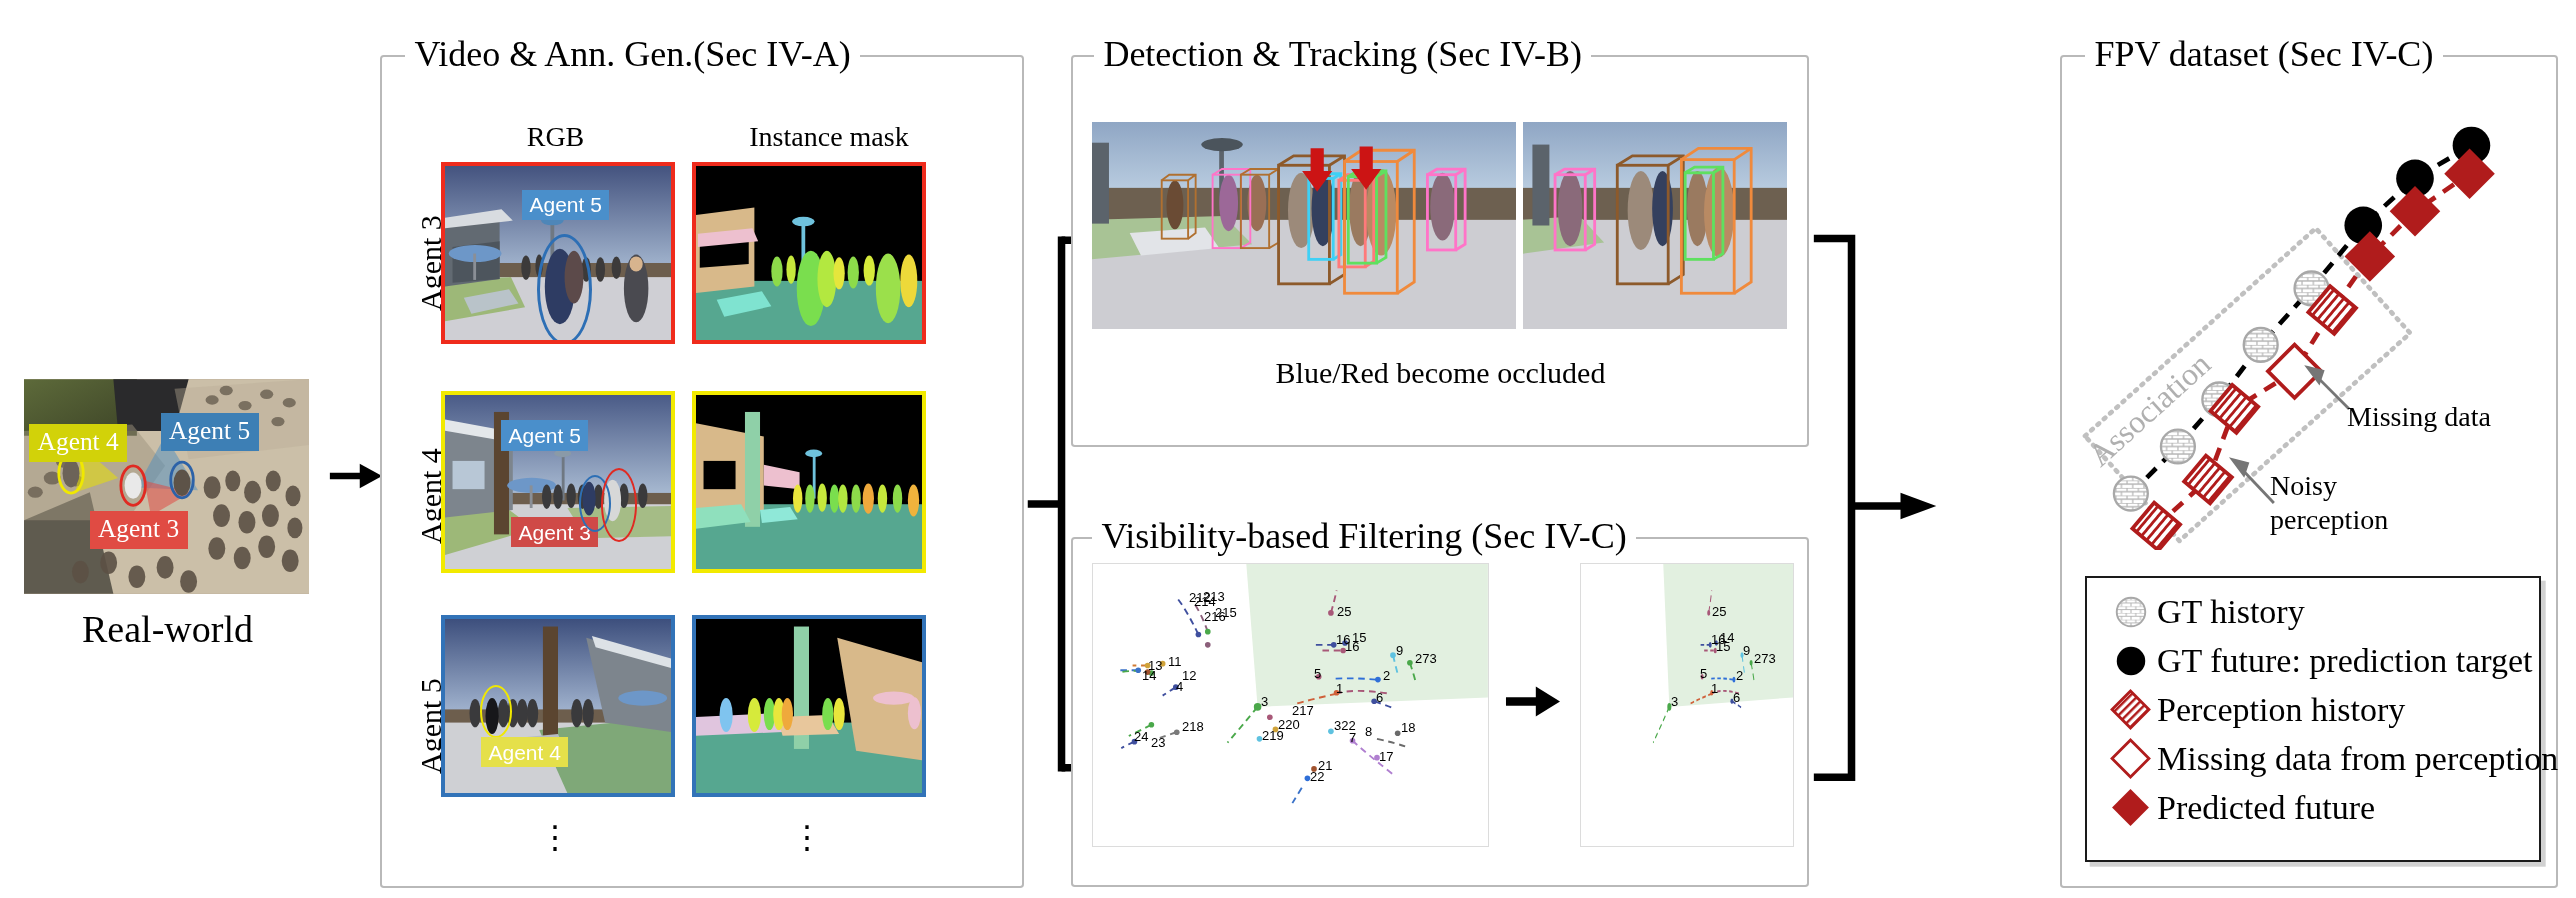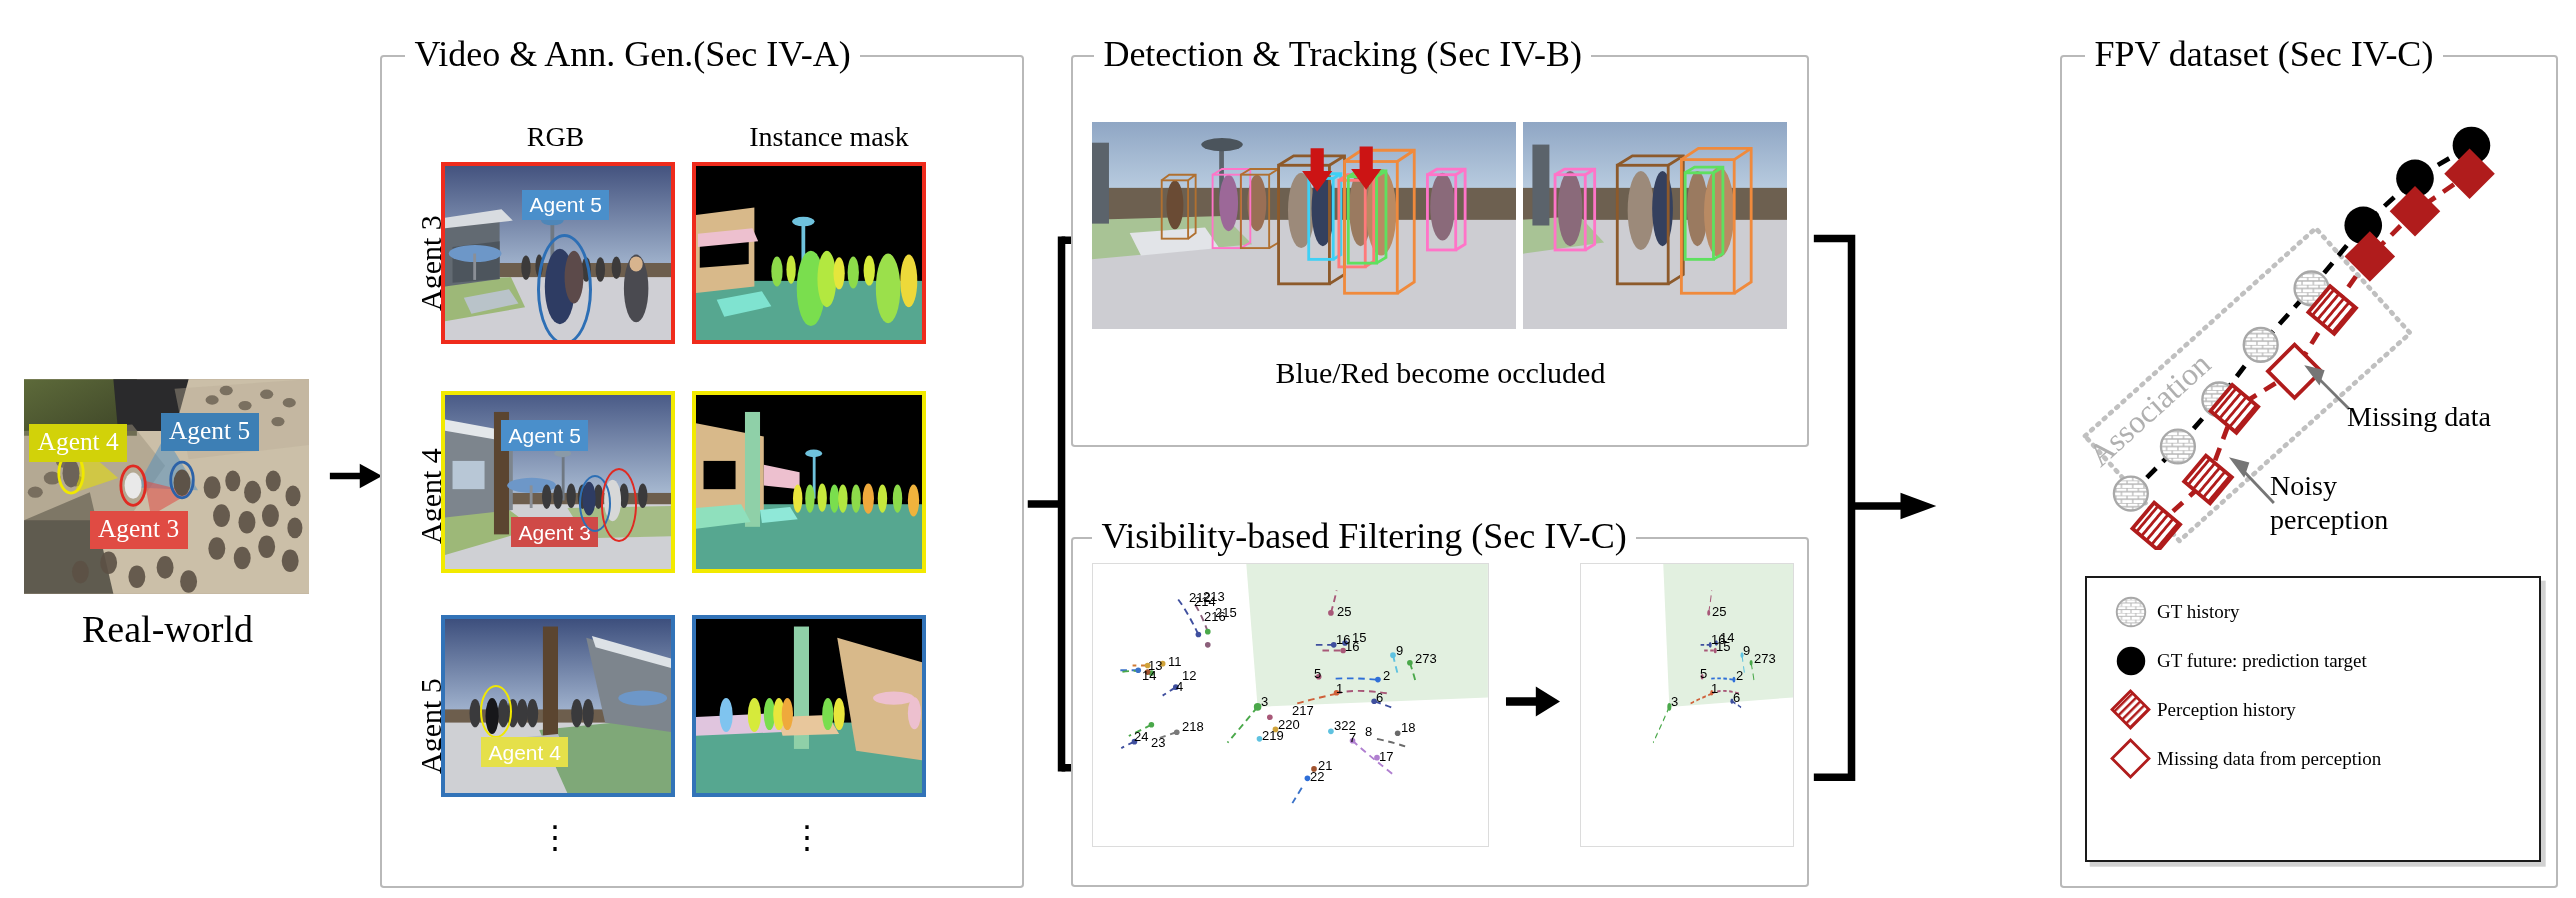--- a/index.html
+++ b/index.html
@@ -43,21 +43,21 @@
   .traj-id{position:absolute;font-size:13px;font-family:"Liberation Sans",sans-serif;
            color:#000;white-space:nowrap;}
 
   
   #fpv-plot{position:absolute;left:2076px;top:89px;width:471px;height:461px;}
   .anno{position:absolute;font-size:28px;line-height:34px;white-space:nowrap;}
   #legend{position:absolute;left:2085px;top:576px;width:452px;height:282px;
           border:2.8px solid #1a1a1a;background:#fff;box-shadow:4.7px 4.7px 0 rgba(0,0,0,.18);}
   .legrow{position:absolute;left:17px;height:49px;display:flex;align-items:center;}
   .legsym{width:53px;height:49px;display:flex;align-items:center;justify-content:center;}
-  .legtxt{font-size:19px;line-height:28px;white-space:nowrap;}
+  .legtxt{font-size:34px;line-height:28px;white-space:nowrap;}
 </style>
 </head>
 <body>
 
 <div>
 
   <div id="realworld-img">
     <svg width="285" height="215" viewBox="0 0 303 228" style="position:absolute;left:0;top:0">
       <defs>
         <linearGradient id="grnd" x1="0" y1="0" x2="1" y2="1">
@@ -735,14 +735,22 @@
 
   <div class="legrow" style="top:156px;">
     <span class="legsym">
       <svg width="41" height="41" viewBox="0 0 44 44">
         <rect x="-14" y="-14" width="28" height="28" transform="translate(22,22) rotate(45)" fill="#fff" stroke="#b01c1c" stroke-width="3"></rect>
       </svg>
     </span>
     <span class="legtxt">Missing data from perception</span>
   </div>
 
+  <div class="legrow" style="top:205px;">
+    <span class="legsym">
+      <svg width="41" height="41" viewBox="0 0 44 44">
+        <rect x="-14" y="-14" width="28" height="28" transform="translate(22,22) rotate(45)" fill="#b01c1c"></rect>
+      </svg>
+    </span>
+    <span class="legtxt">Predicted future</span>
+  </div>
 </div>
 
 
 </body></html>

